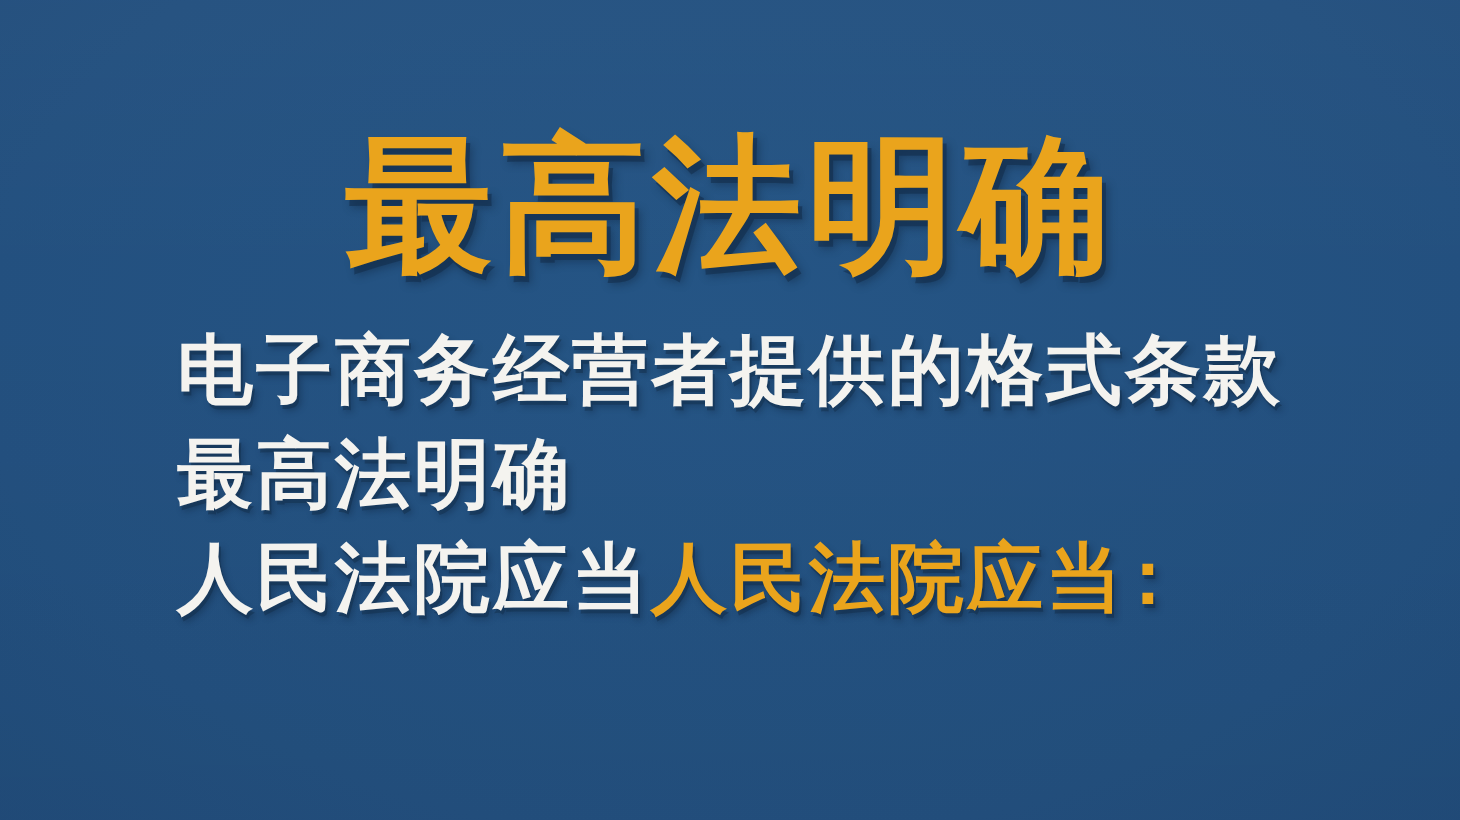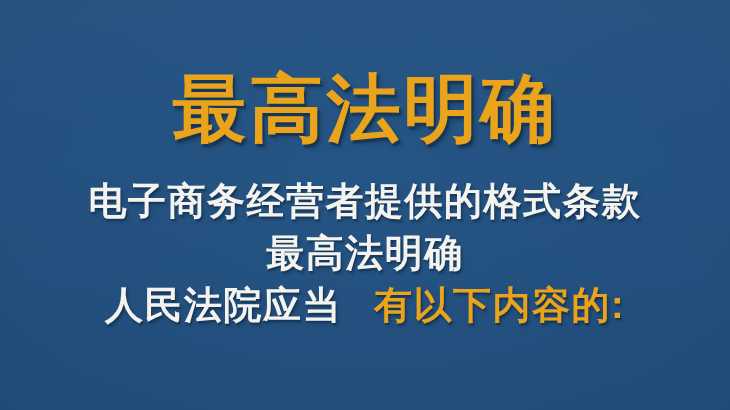--- a/index.html
+++ b/index.html
@@ -8,21 +8,21 @@
     background: #1d4a7a;
   }
   #poster {
     position: relative;
     width: 730px;
     height: 410px;
     background: #235080;
     background-image:
       radial-gradient(ellipse 780px 520px at 50% 42%, #255585 0%, #23507f 48%, #204a78 78%, #1e4673 100%);
     overflow: hidden;
-    font-family: Liberation Sans, sans-serif;
+    font-family: Liberation Mono, monospace;
     -webkit-font-smoothing: antialiased;
   }
   
   #poster .vignette {
     position: absolute;
     inset: 0;
     background:
       linear-gradient(to bottom, rgba(255,255,255,0.018) 0%, rgba(0,0,0,0.0) 35%, rgba(0,0,0,0.035) 100%);
     pointer-events: none;
   }
@@ -40,41 +40,40 @@
     line-height: 1.0;
     font-weight: bold;
     color: #eaa41c;
     letter-spacing: 3px;
     text-shadow:
       2px 3px 0 rgba(18,44,72,0.55),
       3px 4px 4px rgba(12,32,56,0.40);
     white-space: nowrap;
   }
   .body-block {
-    margin-top: 36px;
+    margin-top: 24px;
     display: flex;
     flex-direction: column;
-    align-items: center;
+    align-items: flex-start;
     gap: 14px;
   }
   .body-line {
     font-size: 38px;
     line-height: 1.0;
     font-weight: bold;
     color: #f4f3ef;
     letter-spacing: 1.5px;
     white-space: nowrap;
     text-shadow:
       1px 2px 0 rgba(18,44,72,0.45),
       2px 3px 3px rgba(12,32,56,0.35);
   }
   .body-line.mixed {
     display: flex;
     align-items: baseline;
-    gap: 32px;
   }
   .seg-white { color: #f4f3ef; }
   .seg-gold {
     color: #eaa41c;
     text-shadow:
       1px 2px 0 rgba(18,44,72,0.50),
       2px 3px 3px rgba(12,32,56,0.38);
   }
 </style>
 </head>
@@ -88,18 +87,18 @@
     <div class="headline">最高法明确</div>
 
     <div class="body-block">
 
       <div class="body-line">电子商务经营者提供的格式条款</div>
 
       <div class="body-line">最高法明确</div>
 
       <div class="body-line mixed">
         <span class="seg-white">人民法院应当</span>
-        <span class="seg-gold">有以下内容的:</span>
+        <span class="seg-gold">人民法院应当:</span>
       </div>
 
     </div>
   </div>
 </div>
 
 </body></html>

